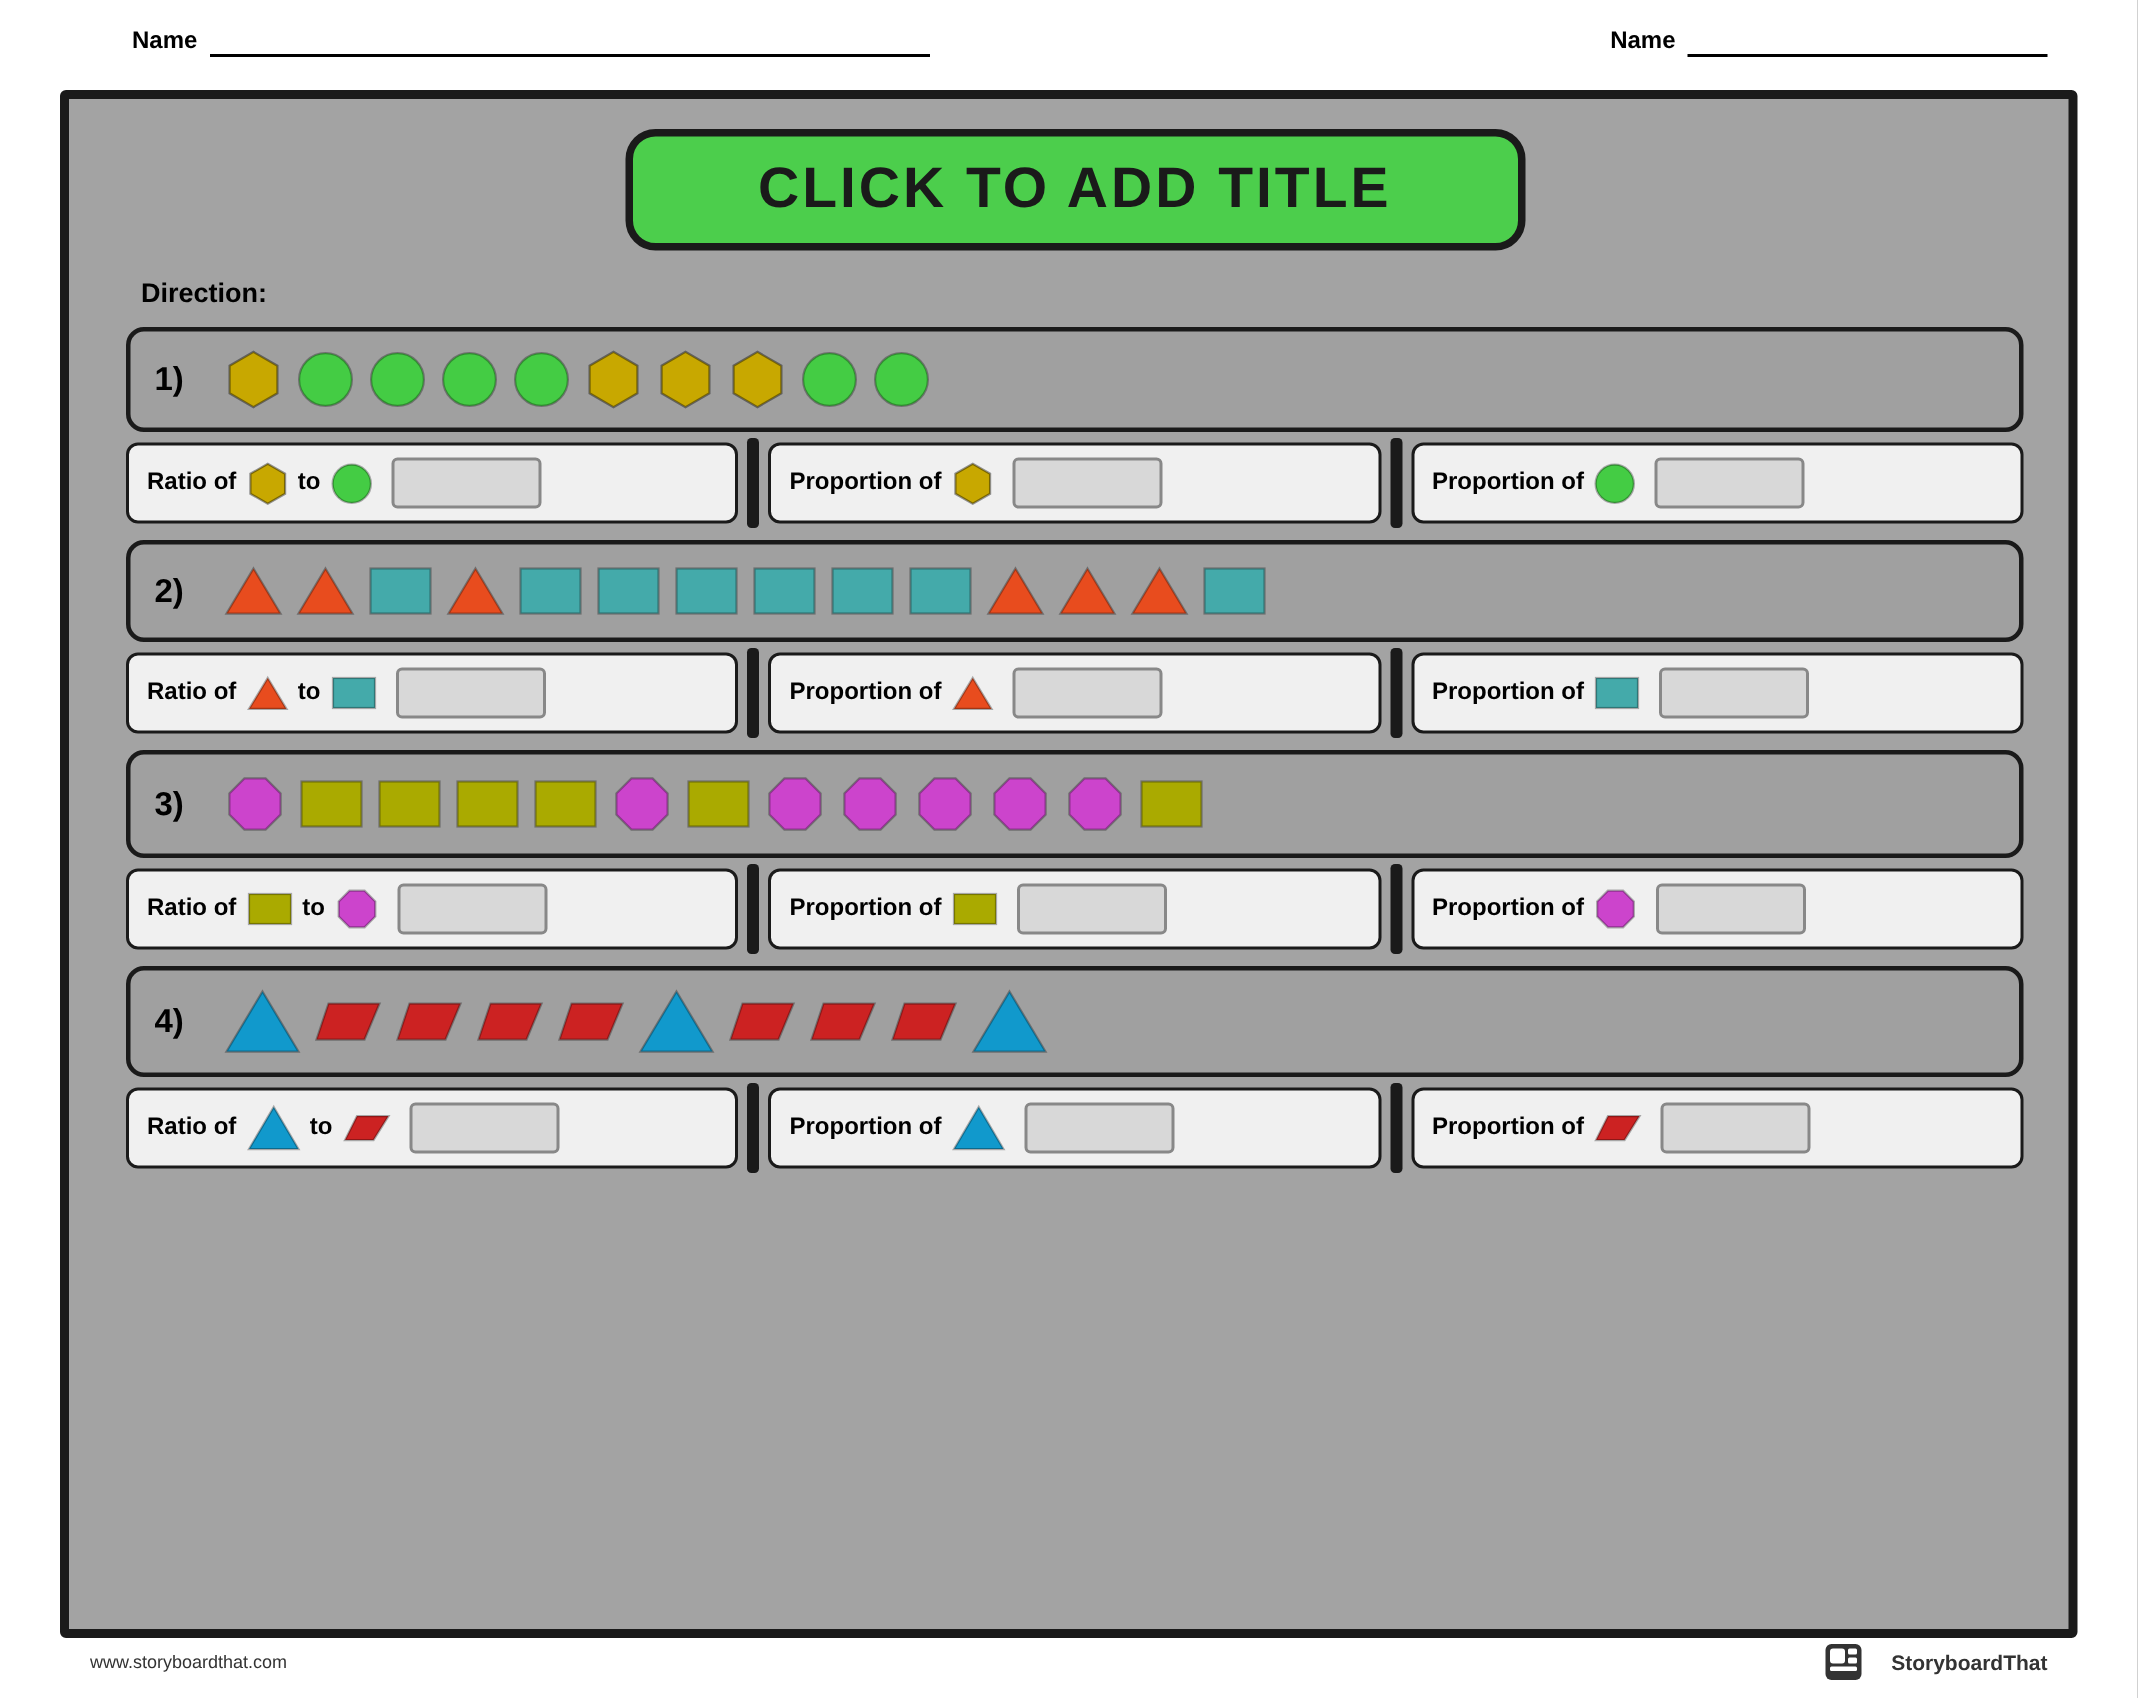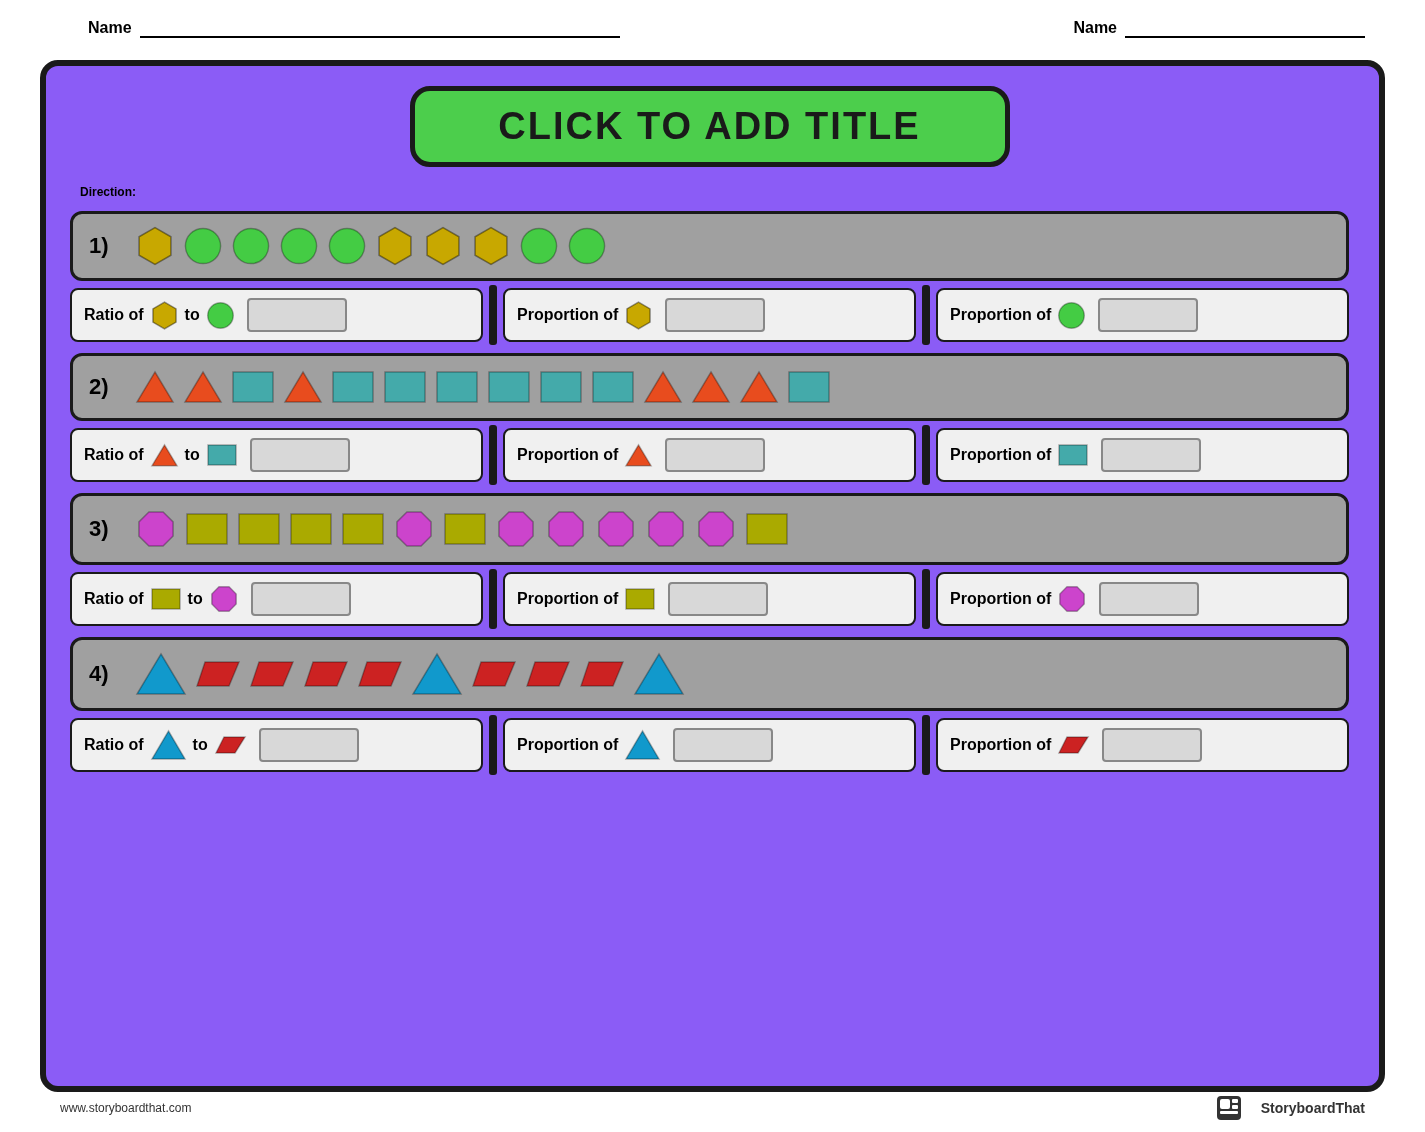--- a/index.html
+++ b/index.html
@@ -39,24 +39,24 @@
       display: inline-block;
     }
 
     
     .main-container {
       position: absolute;
       top: 60px;
       left: 40px;
       right: 40px;
       bottom: 40px;
-      background: #8b5cf6;
-      border-radius: 18px;
+      background: #a3a3a3;
+      border-radius: 4px;
       border: 6px solid #1a1a1a;
-      padding: 20px 30px 20px 24px;
+      padding: 20px 30px 20px 38px;
     }
 
     
     .title-btn {
       display: block;
       margin: 0 auto 18px auto;
       background: #4cce4c;
       border: 5px solid #1a1a1a;
       border-radius: 20px;
       padding: 14px 60px;
@@ -64,21 +64,21 @@
       font-weight: 900;
       color: #1a1a1a;
       cursor: pointer;
       text-align: center;
       width: 600px;
       letter-spacing: 2px;
     }
 
     
     .direction {
-      font-size: 12px;
+      font-size: 18px;
       font-weight: bold;
       margin-bottom: 12px;
       margin-left: 10px;
     }
 
     
     .q-block {
       margin-bottom: 8px;
     }
 

